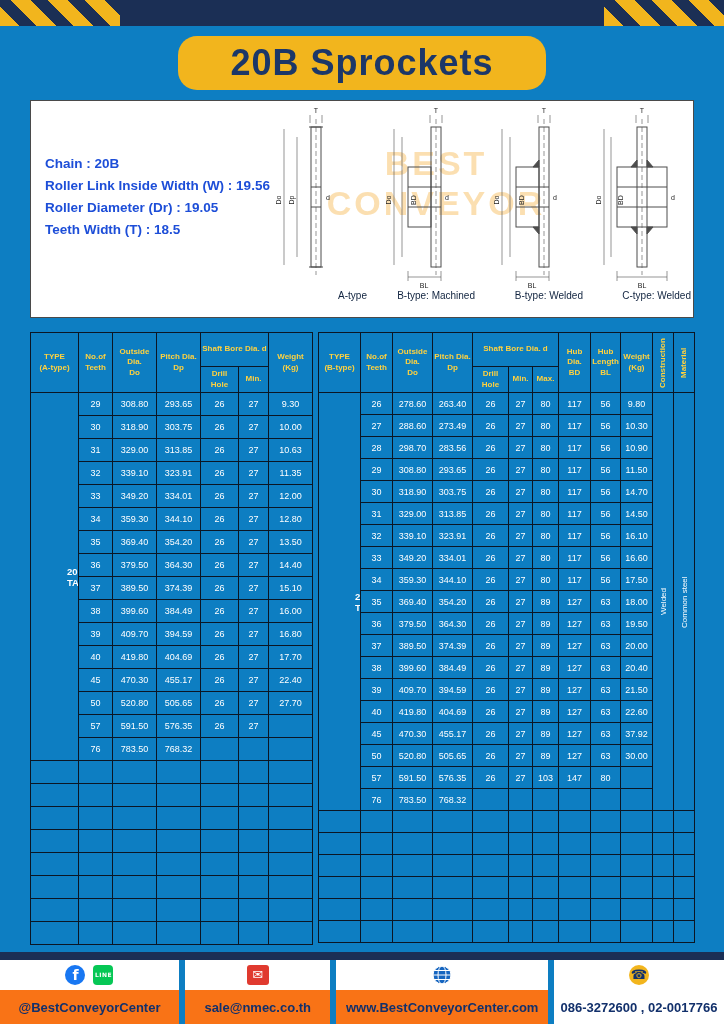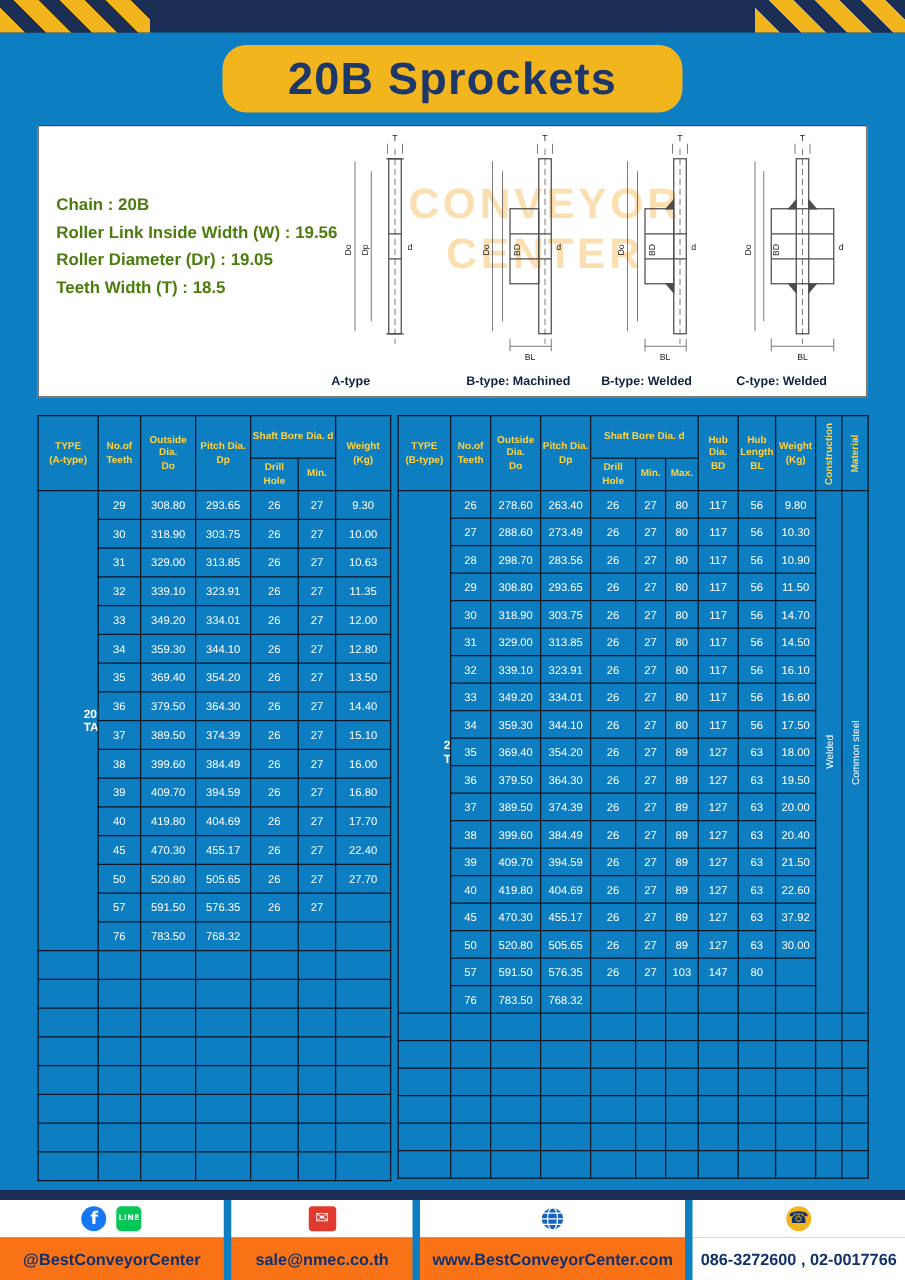--- a/index.html
+++ b/index.html
@@ -14,37 +14,37 @@
 
   
   .title-banner { position:absolute; top:36px; left:178px; width:368px; height:54px;
                   background:#f2b51d; display:flex; align-items:center; justify-content:center;border-radius:19px; }
   .title-banner h1 { color:#1c3768; font-size:36px; font-weight:bold; letter-spacing:1px; }
 
   
   .info-panel { position:absolute; top:100px; left:30px; width:664px; height:218px;
                 background:#ffffff; border:1px solid #4a4a4a; }
   .specs { position:absolute; left:14px; top:52px; width:230px; z-index:2; }
-  .spec-line { color:#4d7c0f; font-weight:bold; font-size:13.5px; line-height:22px; white-space:nowrap; }
+  .spec-line { color:#1d4ed8; font-weight:bold; font-size:13.5px; line-height:22px; white-space:nowrap; }
 
   .watermark { position:absolute; left:250px; top:42px; width:310px; text-align:center;
                color:#f5a623; opacity:.35; font-weight:bold; font-size:34px; line-height:40px;
                letter-spacing:3px; z-index:0; }
 
   .diagram-strip { position:absolute; left:234px; top:4px; width:426px; height:210px;
                    display:flex; justify-content:space-between; z-index:1; }
   .fig { width:102px; position:relative; }
   .fig svg { width:102px; height:185px; display:block; }
   .fig rect, .fig line { stroke:#4d4d4d; fill:none; stroke-width:1; }
   .fig polygon { stroke:#4d4d4d; fill:#4d4d4d; }
   .fig .cl { stroke-dasharray:5 3; stroke-width:.6; }
   .fig .thin { stroke-width:.6; }
   .fig text { font-size:7px; fill:#222; font-family:"Liberation Sans", sans-serif; }
-  .fig figcaption { text-align:left; font-size:10px; font-weight:bold; color:#10233f;
-                    margin-top:10px; white-space:nowrap; }
+  .fig figcaption { text-align:right; font-size:10px; font-weight:normal; color:#10233f;
+                    margin-top:0; white-space:nowrap; }
 
   
   .tbl { position:absolute; top:332px; border-collapse:collapse; table-layout:fixed; background:#0d7ec2; }
   .tbl th, .tbl td { border:1px solid #0b1624; text-align:center; vertical-align:middle; overflow:hidden; }
   .tbl th { color:#ffd23f; font-weight:bold; font-size:8px; white-space:pre-line; line-height:1.3; padding:1px; }
   .tbl td { color:#ffffff; font-size:9px; padding:0 1px; }
   .tbl thead tr:first-child { height:34px; }
   .tbl thead tr:last-child  { height:26px; }
   #tableA { left:30px;  width:282px; }
   #tableB { left:318px; width:376px; }
@@ -85,22 +85,22 @@
     <div class="hazard right"></div>
   </div>
 
   <div class="title-banner">
     <h1>20B Sprockets</h1>
   </div>
 
   <div class="info-panel">
 
     <div class="watermark">
+      <div>BEST</div>
       <div>CONVEYOR</div>
-      <div>CENTER</div>
     </div>
 
     <div class="specs">
       <div class="spec-line">Chain : 20B</div>
       <div class="spec-line">Roller Link Inside Width (W) : 19.56</div>
       <div class="spec-line">Roller Diameter (Dr) : 19.05</div>
       <div class="spec-line">Teeth Width (T) : 18.5</div>
     </div>
 
     <div class="diagram-strip">

